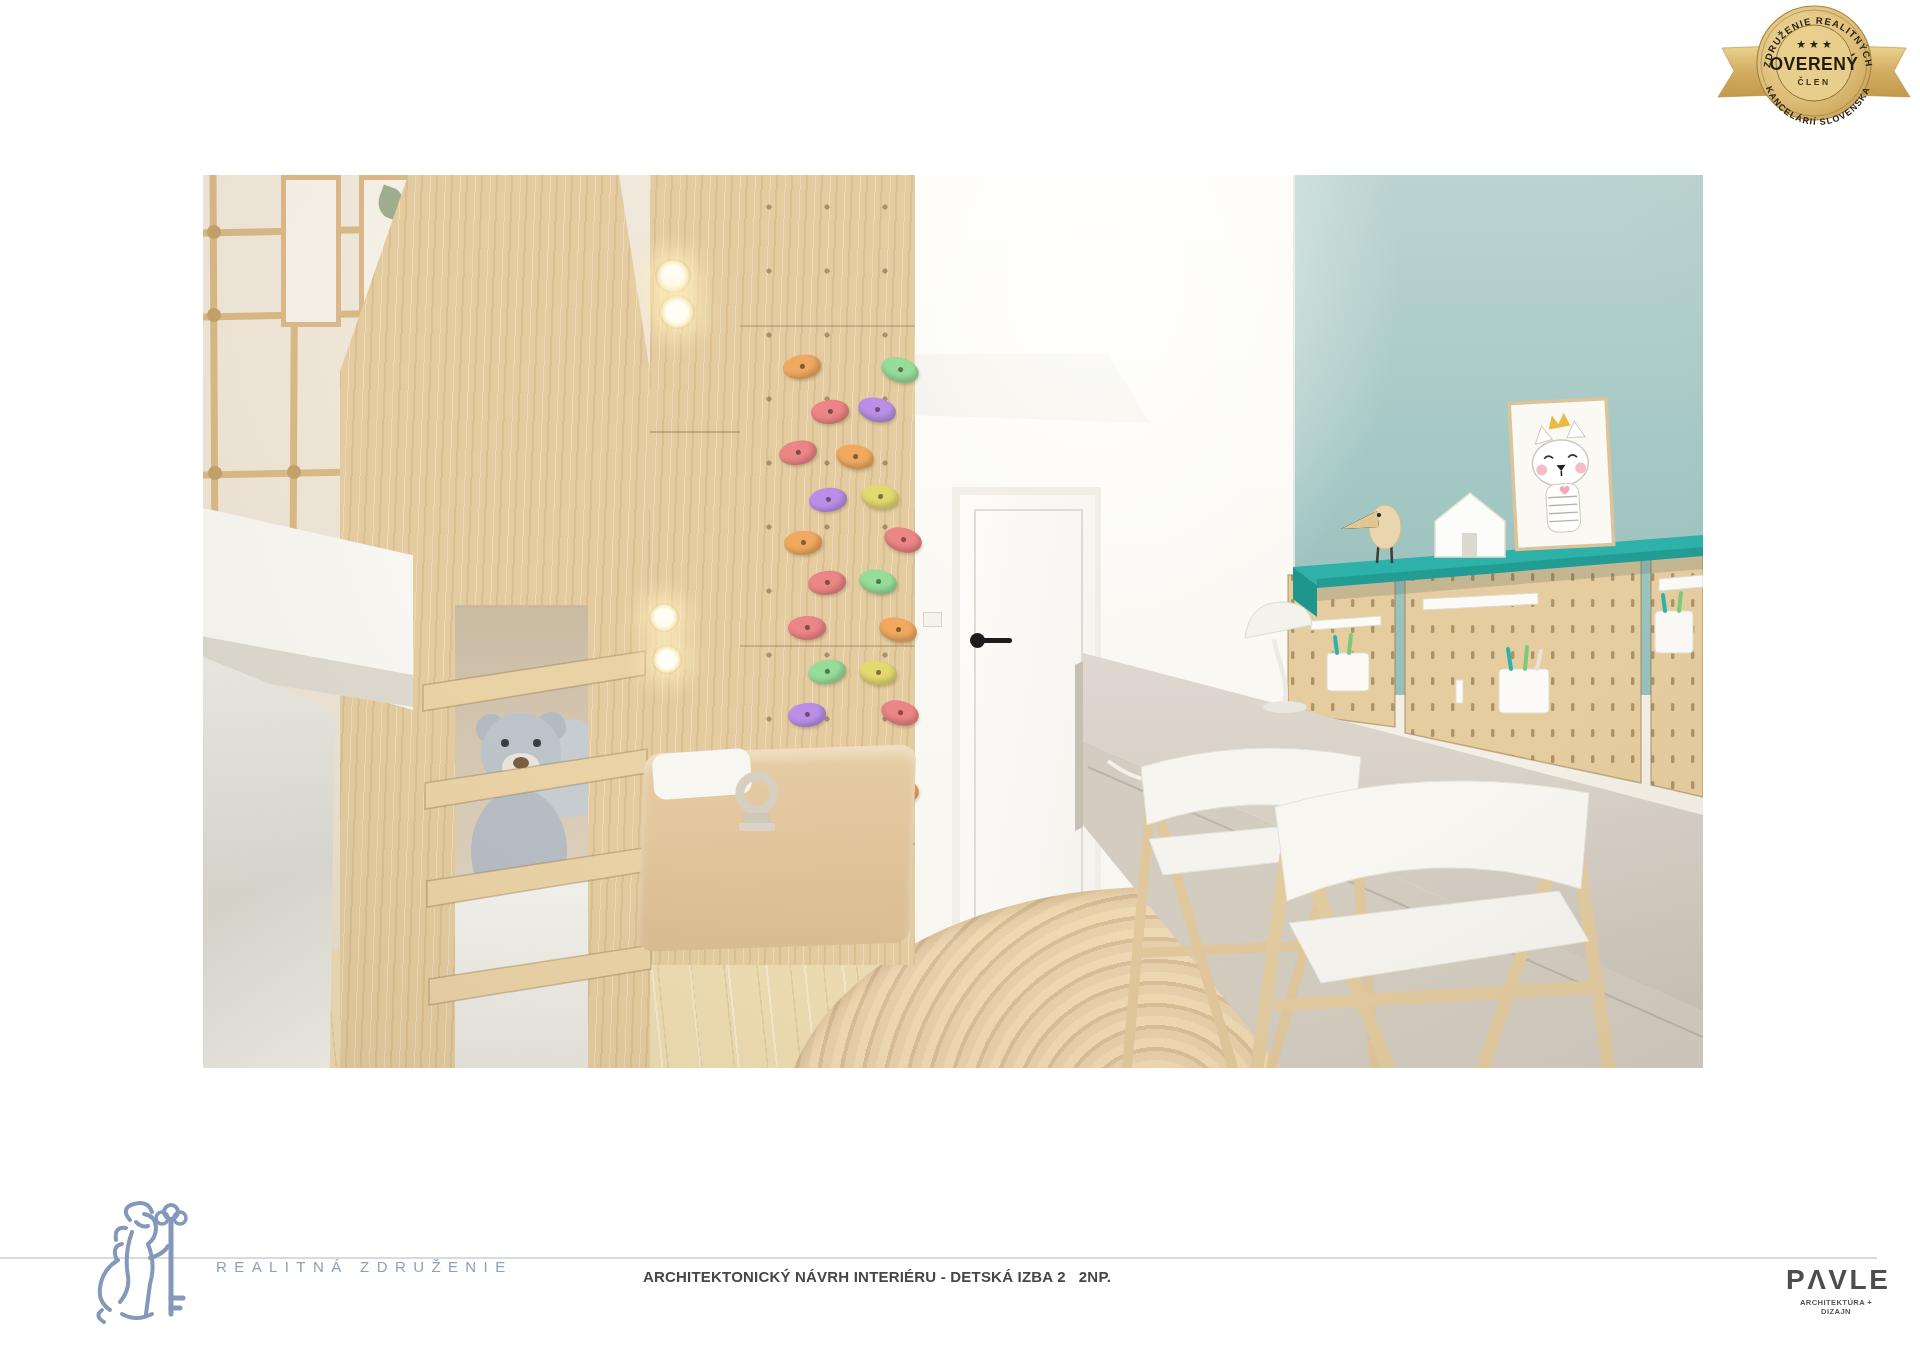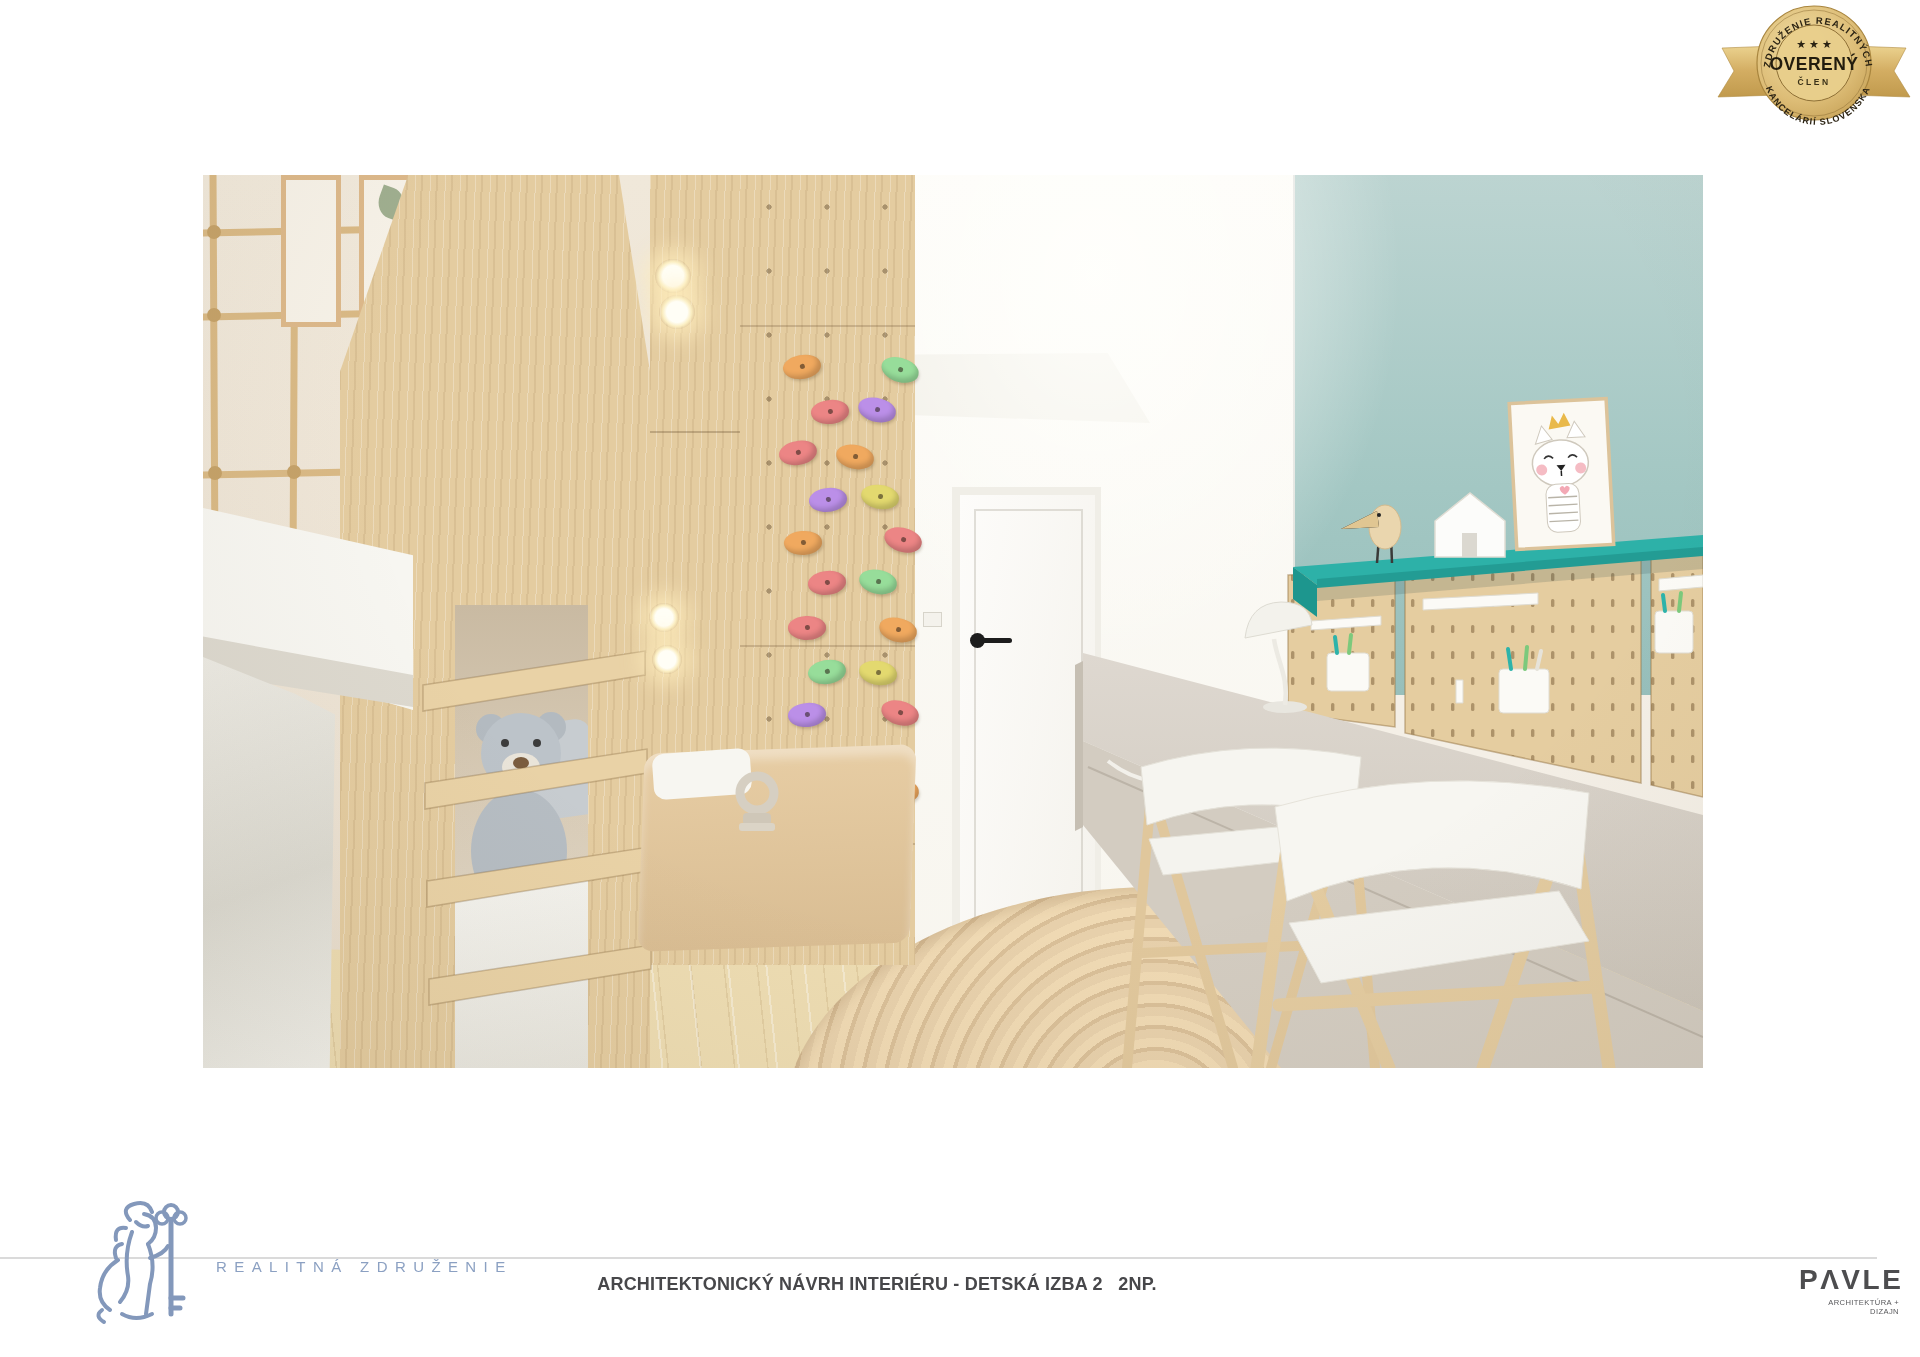--- a/index.html
+++ b/index.html
@@ -109,25 +109,25 @@
 
   
   .divider{position:absolute;left:0;top:1257px;width:1877px;height:2px;background:#dadada;}
   .gravitas{position:absolute;left:92px;top:1196px;width:520px;height:130px;}
   .lion-svg{position:absolute;left:0;top:2px;width:100px;height:130px;}
   .gravitas-text{position:absolute;left:118px;top:0;font-size:51px;letter-spacing:9px;color:#8196ba;font-weight:400;}
   .gravitas-tag{position:absolute;left:124px;top:62px;font-size:15px;letter-spacing:7.4px;color:#8ba0c2;font-weight:400;}
 
   .caption{position:absolute;left:577px;top:1268px;width:600px;text-align:center;}
   .caption-title{font-size:20px;font-weight:bold;color:#3f3f41;letter-spacing:.3px;}
-  .caption-sub{margin-top:6px;font-size:18px;font-weight:bold;color:#47474a;letter-spacing:.2px;white-space:pre;}
-
-  .pavle{position:absolute;right:21px;top:1264px;text-align:right;width:100px;}
+  .caption-sub{font-size:15px;font-weight:bold;color:#47474a;letter-spacing:.2px;white-space:pre;}
+
+  .pavle{position:absolute;right:34px;top:1264px;text-align:center;width:100px;}
   .pavle-brand{font-size:28px;font-weight:bold;color:#4d4d4f;letter-spacing:2.5px;}
-  .pavle-tag{margin-top:2px;font-size:7.6px;font-weight:normal;color:#57575a;letter-spacing:.4px;}
+  .pavle-tag{margin-top:2px;font-size:7.6px;font-weight:bold;color:#57575a;letter-spacing:.4px;}
 </style>
 </head>
 <body>
 
 <div class="page">
 
   <svg class="badge" viewBox="0 0 228 122">
     <defs>
       <linearGradient id="gold1" x1="0" y1="0" x2="0" y2="1">
         <stop offset="0" stop-color="#ecd491"></stop>

